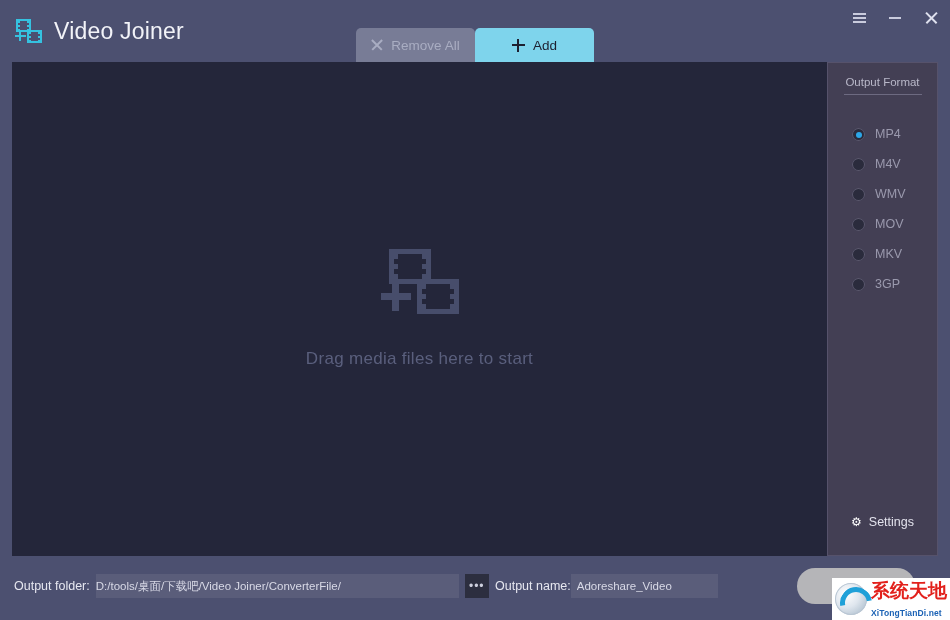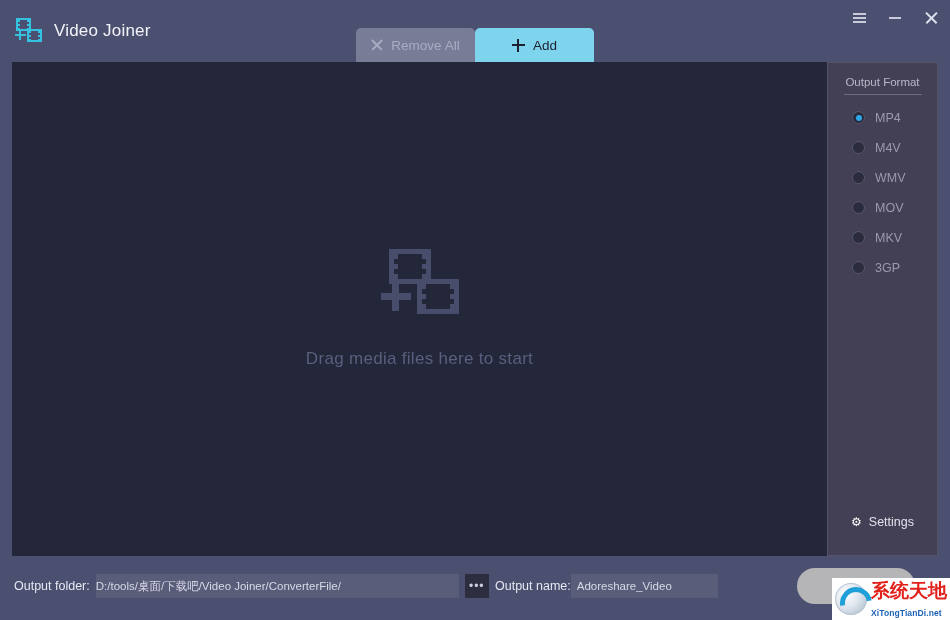--- a/index.html
+++ b/index.html
@@ -27,21 +27,21 @@
 
   #app-brand {
     position: absolute;
     left: 14px; top: 18px;
     display: flex;
     align-items: center;
     gap: 10px;
   }
 
   #app-title {
-    font-size: 17px;
+    font-size: 23px;
     color: #f2f3f8;
     letter-spacing: .2px;
     white-space: nowrap;
     text-align: right;
   }
 
   
   .filmlogo { position: relative; width: 30px; height: 26px; }
   .filmlogo .strip {
     position: absolute;
@@ -195,21 +195,21 @@
 
   #format-list {
     margin-top: 16px;
     display: flex;
     flex-direction: column;
   }
 
   .format-row {
     height: 30px;
     display: flex;
-    align-items: flex-start;
+    align-items: flex-end;
     padding-left: 24px;
     gap: 10px;
     cursor: pointer;
   }
   .radio {
     width: 13px; height: 13px;
     border-radius: 50%;
     background: #2a2b3c;
     box-shadow: inset 0 0 0 1px #5b586e;
     display: flex; align-items: center; justify-content: center;

